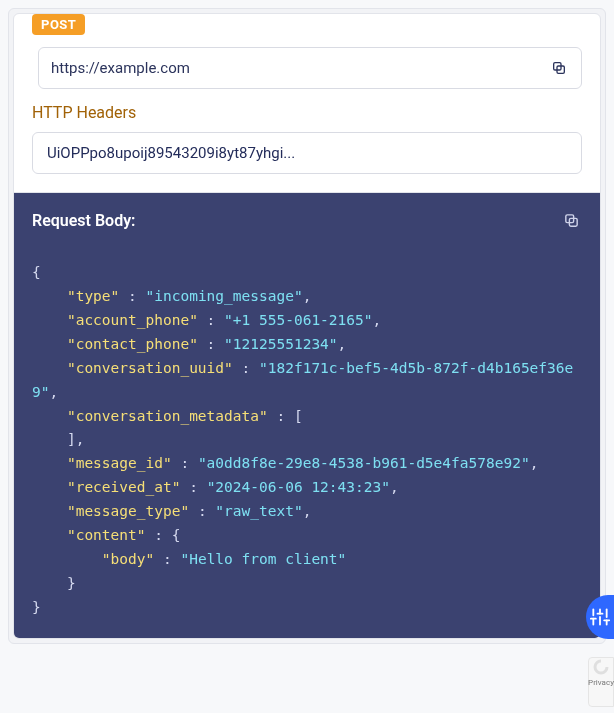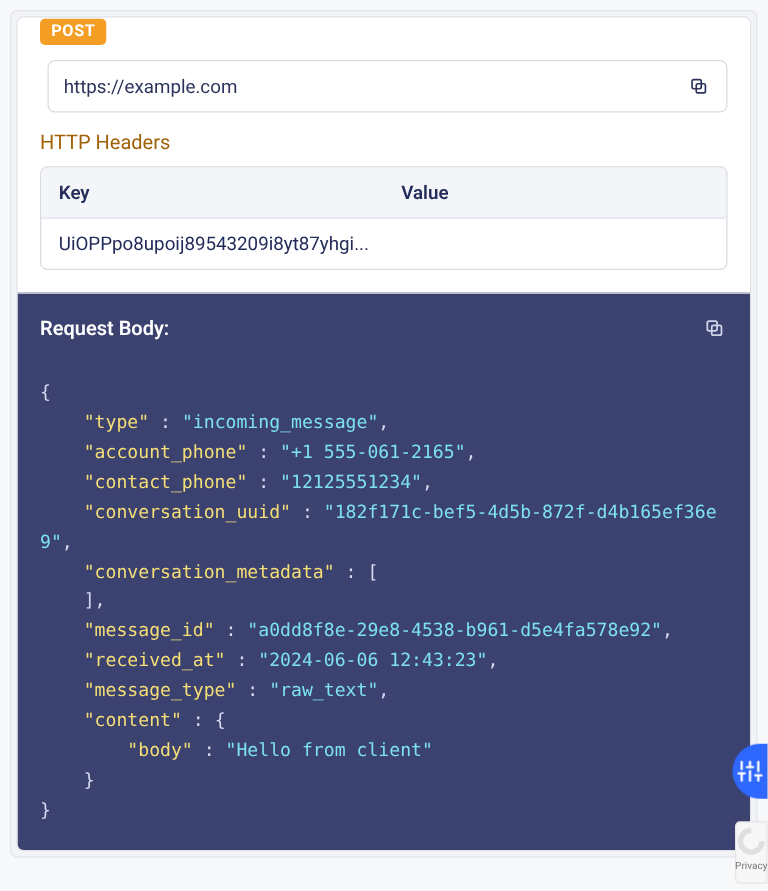--- a/index.html
+++ b/index.html
@@ -111,22 +111,22 @@
       color: #fff; font-size: 18px;
     }
     .recap {
       position: fixed;
       right: 0; bottom: 6px;
       width: 26px; height: 50px;
       background: #f7f7f7;
       border: 1px solid #e5e5e5;
       border-radius: 4px 0 0 4px;
       font-size: 8px; color: #777;
-      display: flex; flex-direction: column; align-items: center; justify-content: flex-end;
-      padding-bottom: 9px;
+      display: flex; flex-direction: column; align-items: center; justify-content: space-between;
+      padding-bottom: 19px;
     }
     .recap svg { margin-bottom: 2px; opacity: 0.4; }
   </style>
 </head>
 <body>
 
 <div class="outer">
   <div class="card">
 
     <div class="badge">POST</div>
@@ -137,24 +137,20 @@
         <svg width="16" height="16" viewBox="0 0 24 24" fill="none" stroke="#2c345c" stroke-width="2" stroke-linecap="round" stroke-linejoin="round">
             <rect x="9" y="9" width="11" height="11" rx="2"></rect>
             <rect x="4" y="4" width="11" height="11" rx="2"></rect>
           </svg>
       </div>
     </div>
 
     <div class="section-label">HTTP Headers</div>
 
     <div class="table">
-      <div class="trow thead">
-        <div class="tcell">Key</div>
-        <div class="tcell">Value</div>
-      </div>
       <div class="trow">
         <div class="tcell val">UiOPPpo8upoij89543209i8yt87yhgi...</div>
       </div>
     </div>
 
     <div class="body-panel">
       <div class="body-head">
         <div class="body-title">Request Body:</div>
         <div class="body-copy">
           <svg width="17" height="17" viewBox="0 0 24 24" fill="none" stroke="#cfd3ea" stroke-width="2" stroke-linecap="round" stroke-linejoin="round">

